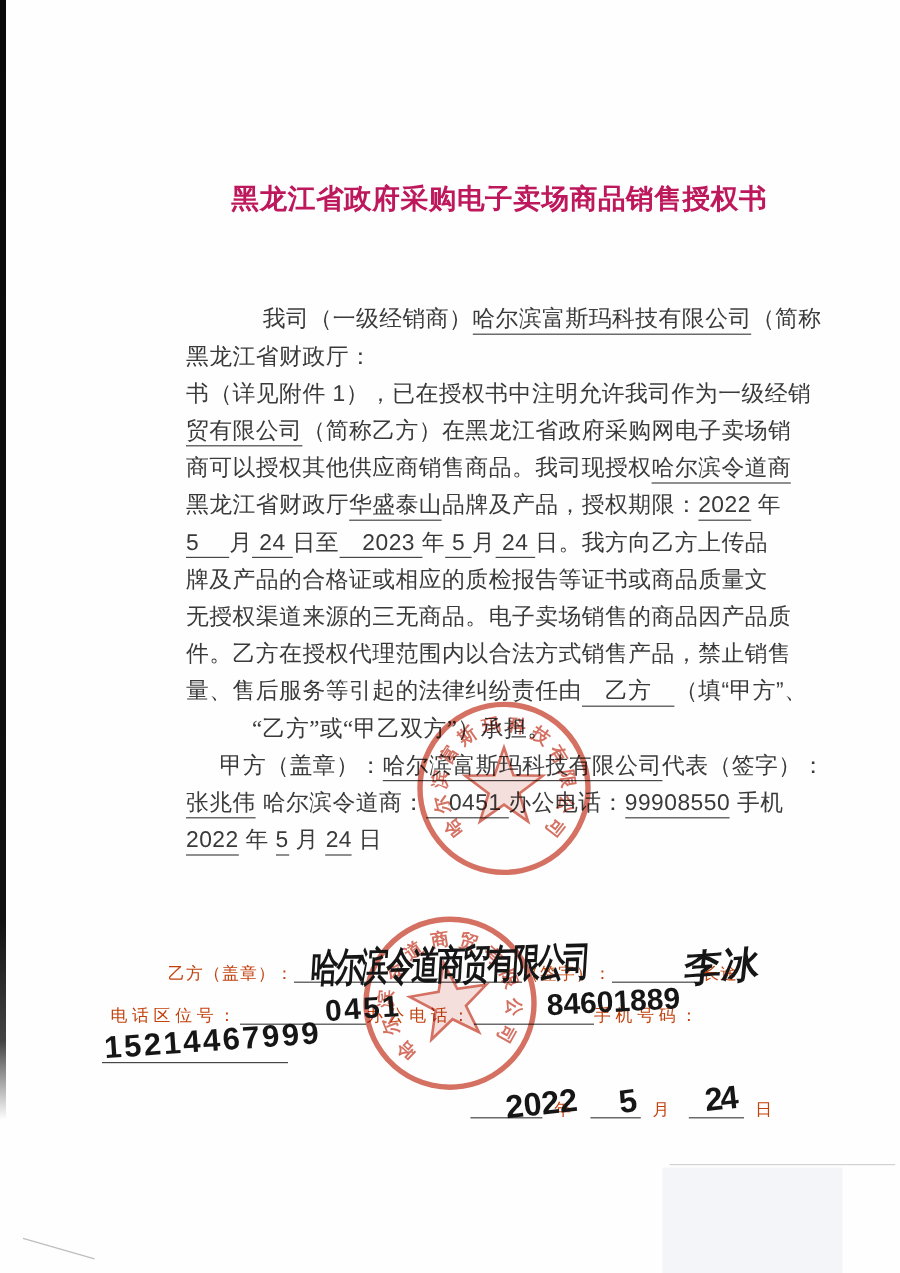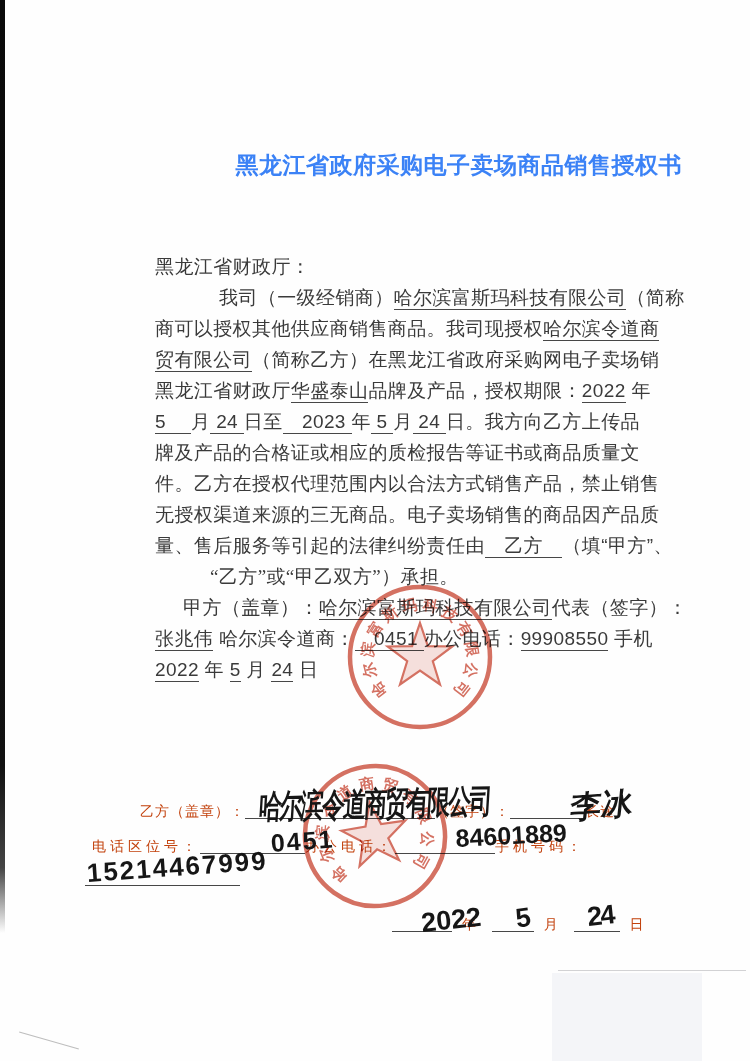--- a/index.html
+++ b/index.html
@@ -10,21 +10,21 @@
   }
   .page{position:absolute;inset:0;background:#fefefe;}
   
   .scan-edge-left{position:absolute;left:0;top:0;width:5px;height:933px;
     background:linear-gradient(to bottom,#0a0a0a 0%,#111 82%,#444 93%,rgba(80,80,80,0) 100%);}
   .artifact-box{position:absolute;left:552px;top:973px;width:150px;height:88px;background:#edeff3;opacity:.6;}
   .artifact-line{position:absolute;left:558px;top:970px;width:188px;height:1px;background:#d2d2d4;}
   .artifact-scratch{position:absolute;left:18px;top:1040px;width:62px;height:1px;background:#bdbdbd;transform:rotate(16deg);}
   
   .title{position:absolute;left:150px;top:150px;width:532px;margin:0;
-    text-align:right;font-size:23px;font-weight:bold;color:#3b82f6;letter-spacing:.5px;}
+    text-align:center;font-size:23px;font-weight:bold;color:#be185d;letter-spacing:.5px;}
   
   .main-para{position:absolute;left:155px;top:251px;width:527px;
     font-size:19px;line-height:31px;letter-spacing:.4px;color:#3a3a3a;}
   .doc-line{white-space:nowrap;height:31px;}
   .doc-line.right{text-align:left;padding-right:45px;}
   .ul{border-bottom:1.5px solid #474747;padding-bottom:1px;}
   .blank{display:inline-block;vertical-align:-3px;height:1em;}
   
   .pb-line{position:absolute;white-space:nowrap;font-size:14px;color:#c2410c;}
   #pb-block .pb-line:nth-child(1){left:140px;top:803px;letter-spacing:1px;}
@@ -56,29 +56,30 @@
 <div class="page">
 
   <div class="scan-edge-left"></div>
   <div class="artifact-line"></div>
   <div class="artifact-box"></div>
   <div class="artifact-scratch"></div>
 
   <h1 class="title">黑龙江省政府采购电子卖场商品销售授权书</h1>
 
   <div id="main-para" class="main-para">
+      <div class="doc-line" style="text-indent: 64px;"><span>我司（一级经销商）</span><span class="ul">哈尔滨富斯玛科技有限公司</span><span>（简称</span></div>
       <div class="doc-line"><span>黑龙江省财政厅：</span></div>
-      <div class="doc-line" style="text-indent: 64px;"><span>我司（一级经销商）</span><span class="ul">哈尔滨富斯玛科技有限公司</span><span>（简称</span></div>
+      <div class="doc-line"><span>书（详见附件 1），已在授权书中注明允许我司作为一级经销</span></div>
+      <div class="doc-line"><span class="ul">贸有限公司</span><span>（简称乙方）在黑龙江省政府采购网电子卖场销</span></div>
       <div class="doc-line"><span>商可以授权其他供应商销售商品。我司现授权</span><span class="ul">哈尔滨令道商</span></div>
-      <div class="doc-line"><span class="ul">贸有限公司</span><span>（简称乙方）在黑龙江省政府采购网电子卖场销</span></div>
       <div class="doc-line"><span>黑龙江省财政厅</span><span class="ul">华盛泰山</span><span>品牌及产品，授权期限：</span><span class="ul">2022</span><span> 年</span></div>
       <div class="doc-line"><span class="ul">5　 </span><span>月</span><span class="ul"> 24 </span><span>日至</span><span class="ul">　2023 </span><span>年</span><span class="ul"> 5 </span><span>月</span><span class="ul"> 24 </span><span>日。我方向乙方上传品</span></div>
       <div class="doc-line"><span>牌及产品的合格证或相应的质检报告等证书或商品质量文</span></div>
+      <div class="doc-line"><span>无授权渠道来源的三无商品。电子卖场销售的商品因产品质</span></div>
       <div class="doc-line"><span>件。乙方在授权代理范围内以合法方式销售产品，禁止销售</span></div>
-      <div class="doc-line"><span>无授权渠道来源的三无商品。电子卖场销售的商品因产品质</span></div>
       <div class="doc-line"><span>量、售后服务等引起的法律纠纷责任由</span><span class="ul">　乙方　</span><span>（填“甲方”、</span></div>
       <div class="doc-line" style="text-indent: 55px; font-family: Liberation Serif, serif;"><span>“乙方”或“甲乙双方”）承担。</span></div>
       <div class="doc-line" style="text-indent: 28px;"><span>甲方（盖章）：</span><span class="ul">哈尔滨富斯玛科技有限公司</span><span>代表（签字）：</span></div>
       <div class="doc-line"><span class="ul">张兆伟</span><span> 哈尔滨令道商：</span><span class="ul">　0451 </span><span>办公电话：</span><span class="ul">99908550</span><span> 手机</span></div>
       <div class="doc-line right"><span class="ul">2022</span><span> 年 </span><span class="ul">5</span><span> 月 </span><span class="ul">24</span><span> 日</span></div>
     </div>
 
   <div id="pb-block">
       <div class="pb-line"><span>乙方（盖章）：</span><span class="ul blank" style="width: 190px;"></span><span>（签字）：</span><span class="ul blank" style="width: 75px;"></span><span>长途</span></div>
       <div class="pb-line"><span>电话区位号：</span><span class="ul blank" style="width: 105px;"></span><span>办公电话：</span><span class="ul blank" style="width: 100px;"></span><span>手机号码：</span></div>

